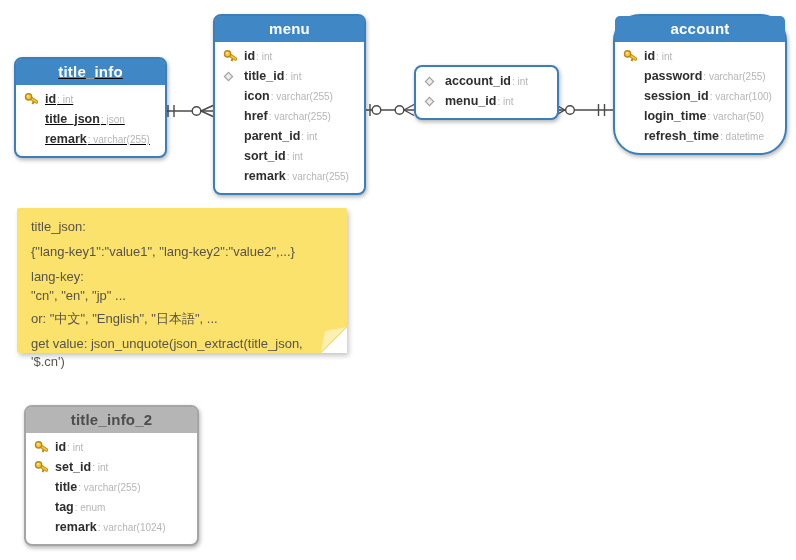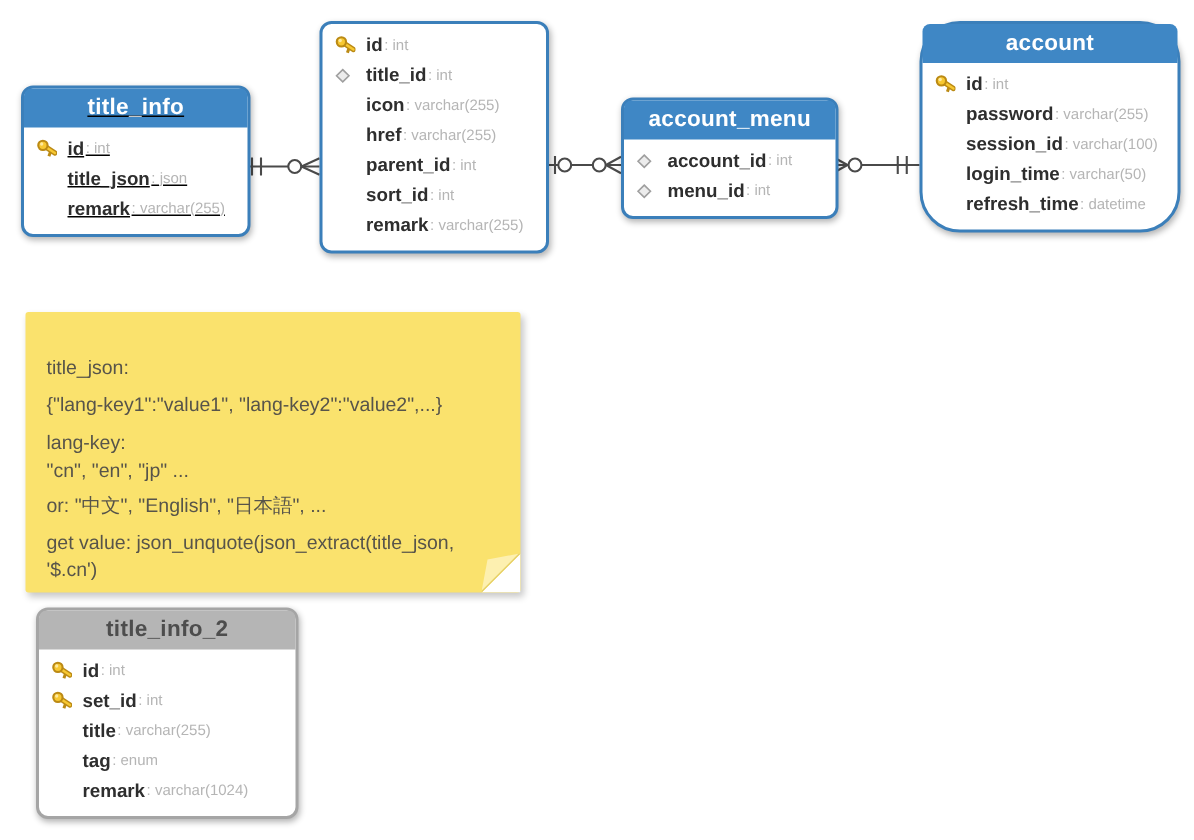--- a/index.html
+++ b/index.html
@@ -37,24 +37,24 @@
   .field-name{font-weight:bold;font-size:12.5px;color:var(--field-name,#2e2e2e);}
   .field-type{font-size:10px;color:var(--field-type,#b5b5b5);margin-left:1px;}
 
   #tbl-title_info  {left:14px; top:57px; width:149px;text-decoration:underline;}
   #tbl-menu        {left:213px;top:14px; width:149px;}
   #tbl-account_menu{left:414px;top:65px; width:141px;}
   #tbl-account     {left:613px;top:14px; width:170px;border-radius:27px;}
   #tbl-title_info_2{left:24px; top:405px;width:171px;}
 
   .note{
-    position:absolute;left:17px;top:208px;width:330px;height:187px;
+    position:absolute;left:17px;top:208px;width:330px;height:145px;
     background:var(--note-bg,#fae26d);
     color:var(--note-text,#57544a);
-    font-size:13px;box-sizing:border-box;padding:28px 14px;
+    font-size:13px;box-sizing:border-box;padding:10px 14px;
     box-shadow:2px 3px 5px rgba(0,0,0,.22);
     border-radius:2px;
   }
   .note p{margin:0;line-height:18px;}
   .note p + p{margin-top:7px;}
   .note p:nth-child(4){margin-top:1px;}
   .note p:nth-child(5){margin-top:5px;}
   .note-fold{position:absolute;right:0;bottom:0;display:block;}
 </style>
 </head>
@@ -112,20 +112,23 @@
       </div>
       <div class="field-row">
         <span class="field-icon"></span>
         <span class="field-name">remark</span>
         <span class="field-type">: varchar(255)</span>
       </div>
     </div>
 </div>
 
 <div class="table blue" id="tbl-menu">
+  <div class="tbl-header">
+    <span>menu</span>
+  </div>
   <div class="tbl-body">
       <div class="field-row">
         <span class="field-icon">
           <svg width="14" height="14" viewBox="0 0 14 14">
             <line x1="6.5" y1="6" x2="12.6" y2="10" stroke="#bb8a14" stroke-width="3.4" stroke-linecap="round"></line>
             <line x1="9.6" y1="9.4" x2="8.6" y2="12.2" stroke="#bb8a14" stroke-width="2"></line>
             <line x1="6.5" y1="6" x2="12.6" y2="10" stroke="#f7c832" stroke-width="1.6" stroke-linecap="round"></line>
             <circle cx="4.6" cy="4.9" r="3.1" fill="#f7c832" stroke="#bb8a14" stroke-width="1.4"></circle>
             <circle cx="3.8" cy="4" r="1.1" fill="#fdeaa0"></circle>
           </svg>
@@ -164,23 +167,20 @@
       </div>
       <div class="field-row">
         <span class="field-icon"></span>
         <span class="field-name">remark</span>
         <span class="field-type">: varchar(255)</span>
       </div>
     </div>
 </div>
 
 <div class="table blue" id="tbl-account_menu">
-  <div class="tbl-header">
-    <span>account_menu</span>
-  </div>
   <div class="tbl-body">
       <div class="field-row">
         <span class="field-icon">
           <svg width="11" height="11" viewBox="0 0 12 12">
             <path d="M6 1.5 L10.5 6 L6 10.5 L1.5 6 Z" fill="#ececec" stroke="#9f9f9f" stroke-width="1.2"></path>
           </svg>
         </span>
         <span class="field-name">account_id</span>
         <span class="field-type">: int</span>
       </div>

